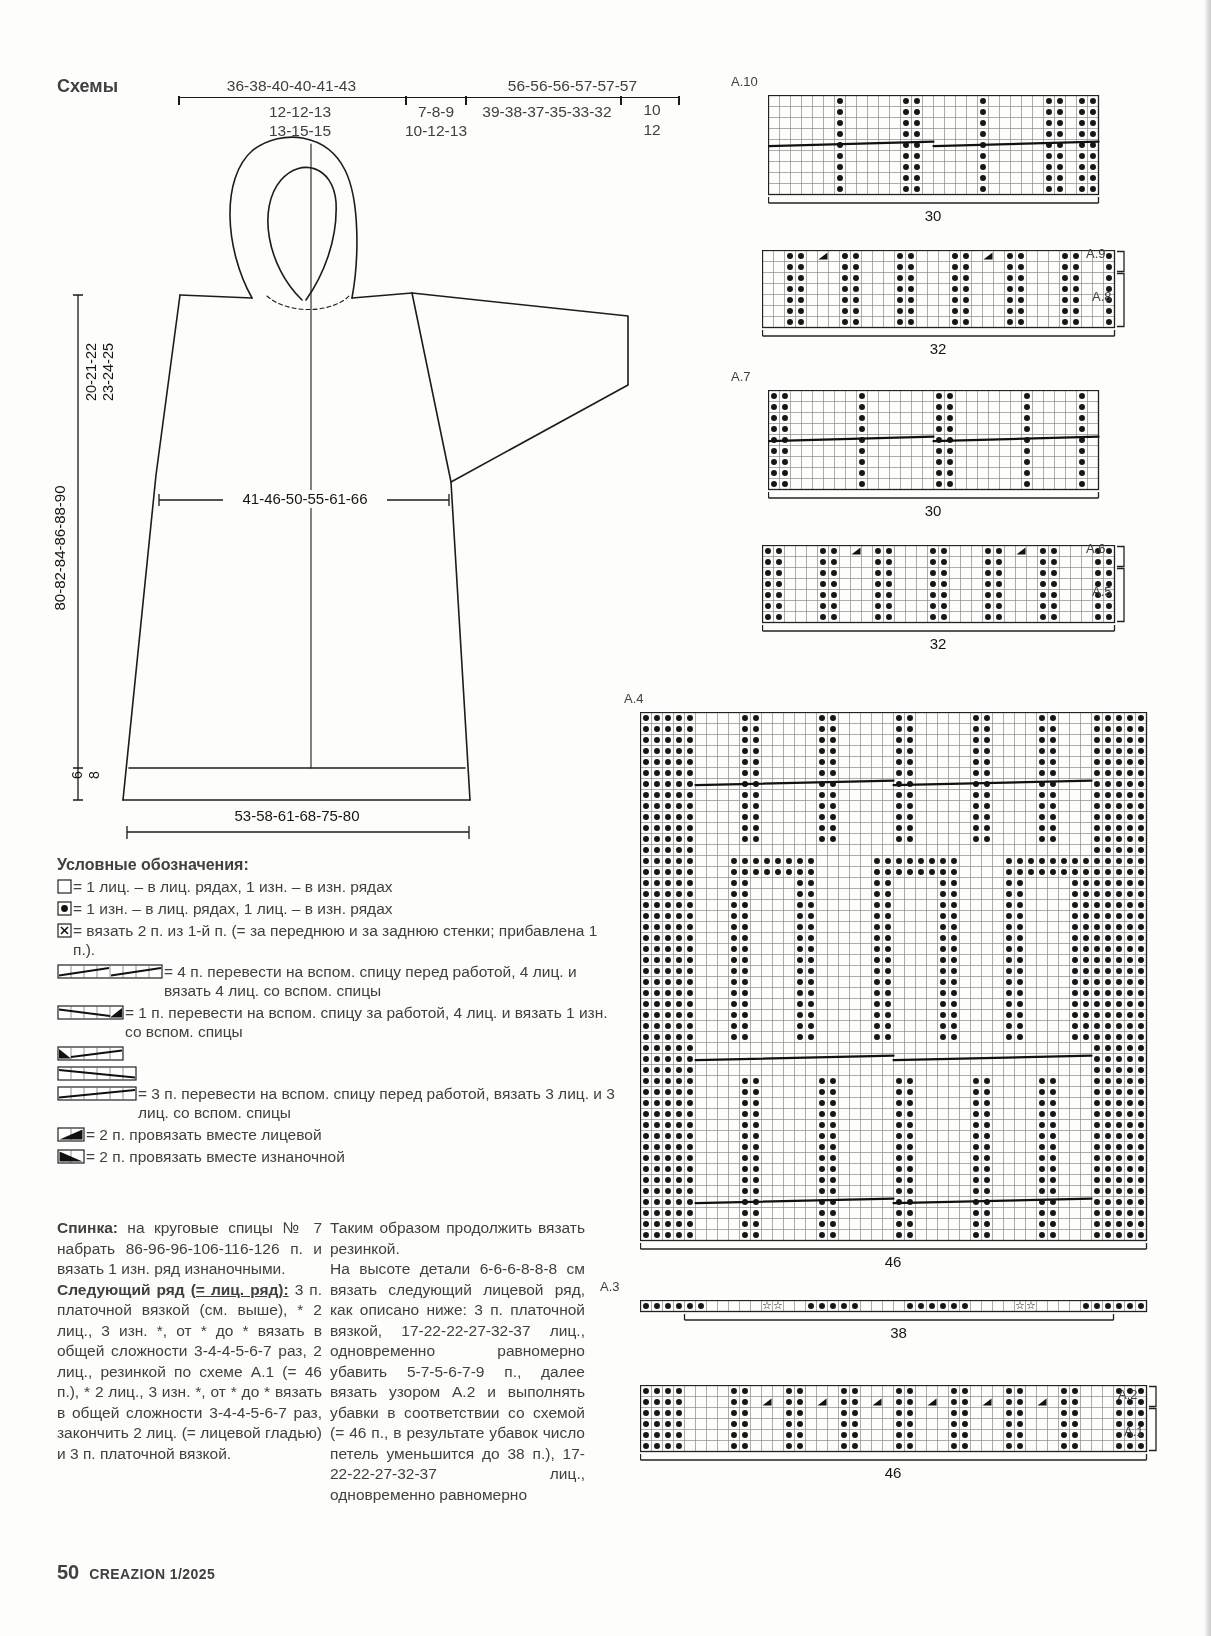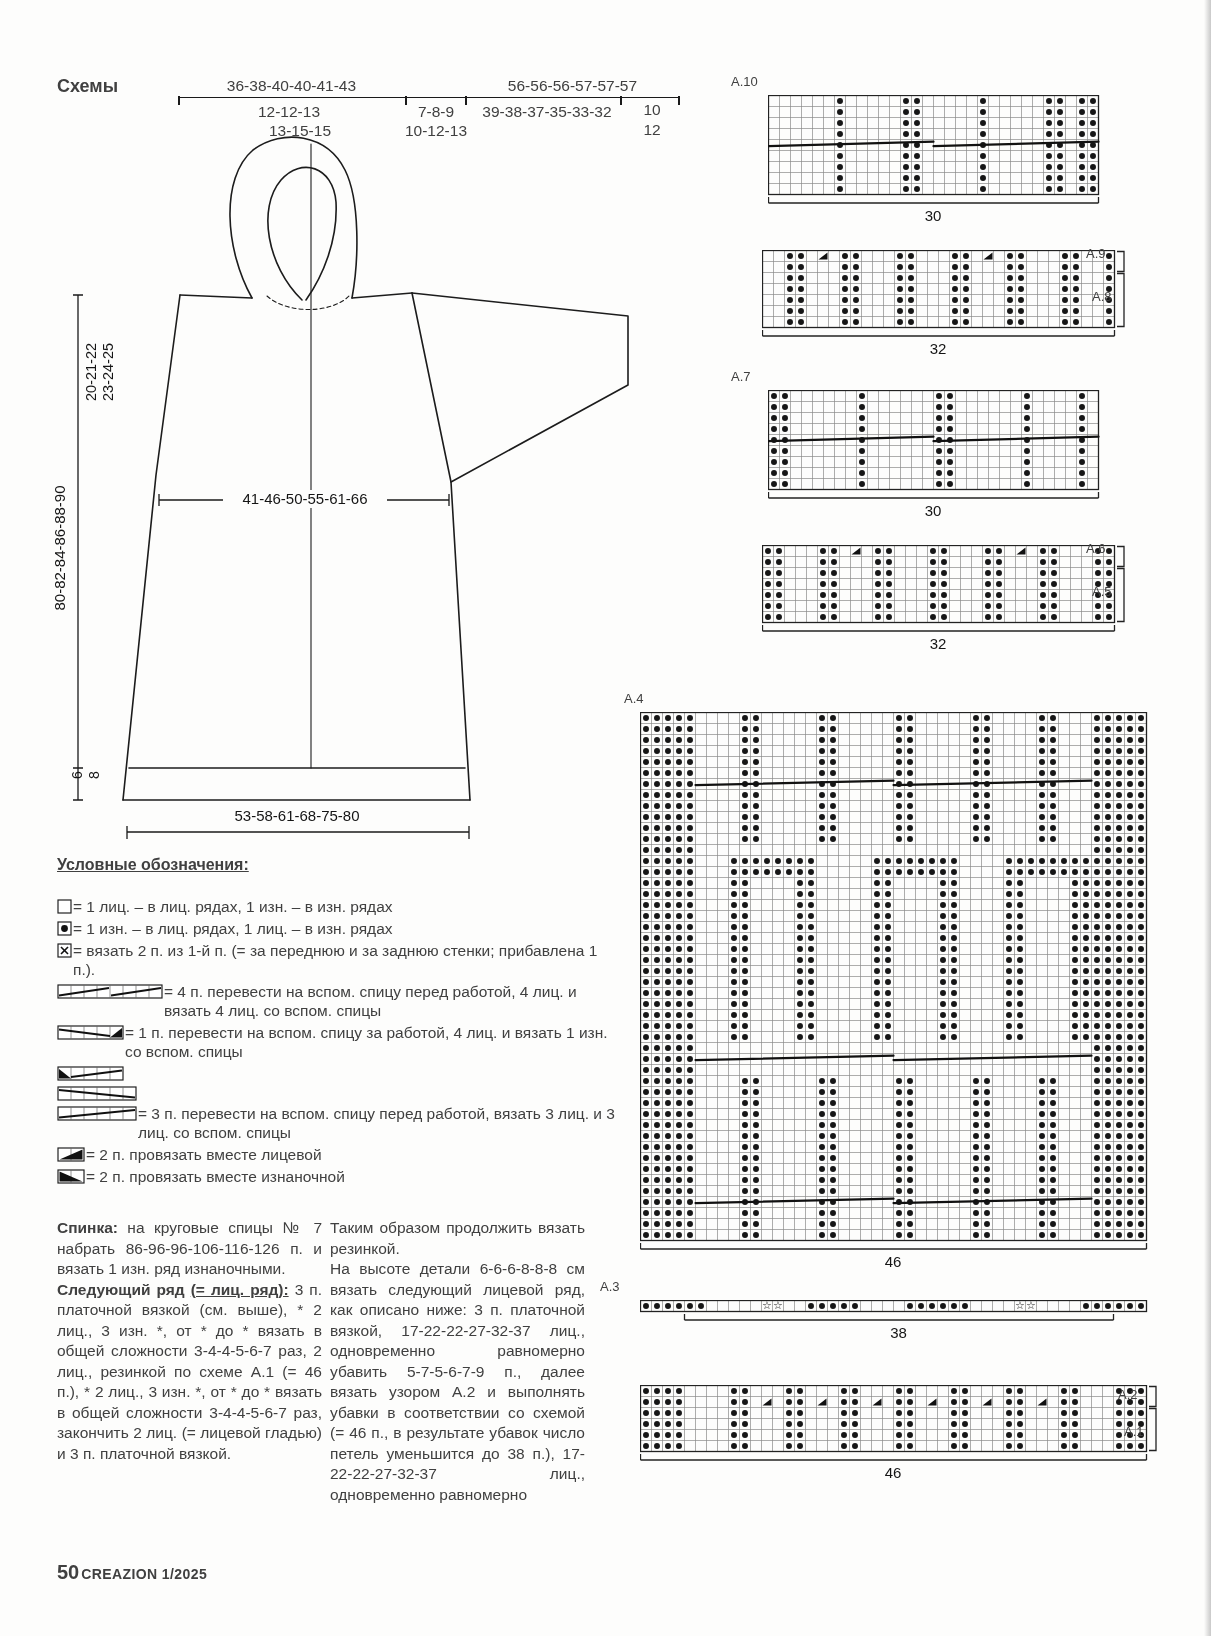--- a/index.html
+++ b/index.html
@@ -10,47 +10,47 @@
   .schemes-title{position:absolute;left:57px;top:76px;font-size:18px;font-weight:bold;}
   .dimline{position:absolute;height:0;border-top:1.5px solid #1a1a1a;}
   .dimline i{position:absolute;top:-2.5px;width:1.5px;height:9px;background:#1a1a1a;}
   .dim-label{position:absolute;font-size:15.5px;text-align:center;white-space:nowrap;}
   .garment-wrap{position:absolute;left:55px;top:130px;}
   svg{display:block;}
   svg text{font-family:"Liberation Sans",sans-serif;fill:#151515;}
   .chart{position:absolute;padding-left:40px;}
   .chart-label{position:absolute;font-size:13px;white-space:nowrap;}
   .legend{position:absolute;left:57px;top:856px;width:566px;}
-  .legend-title{font-weight:bold;font-size:16px;margin-bottom:23px;text-decoration:underline;}
+  .legend-title{font-weight:bold;font-size:16px;margin-bottom:3px;}
   .legend-item{display:flex;gap:1px;margin-bottom:3px;font-size:15.5px;line-height:19px;align-items:flex-start;}
   .legend-item .sym{flex:0 0 auto;padding-top:2px;}
   .textcol{position:absolute;font-size:15.5px;line-height:20.5px;text-align:justify;}
   .textcol .b{font-weight:bold;}
   .textcol .u{text-decoration:underline;}
-  .footer{position:absolute;left:57px;top:1561px;display:flex;align-items:baseline;gap:2px;}
+  .footer{position:absolute;left:57px;top:1561px;display:flex;align-items:baseline;gap:10px;}
   .pageno{font-size:20px;font-weight:bold;}
   .issue{font-size:14px;font-weight:bold;letter-spacing:.4px;}
 </style>
 </head>
 <body>
 
 <div class="page">
 
   <div class="schemes-title">Схемы</div>
 
   <div class="dimline" style="left:178px;top:97px;width:502px">
     <i style="left:0"></i>
     <i style="left:227px"></i>
     <i style="left:287px"></i>
     <i style="left:442px"></i>
     <i style="left:500px"></i>
   </div>
   <div class="dim-label" style="left:178px;top:77px;width:227px">36-38-40-40-41-43</div>
   <div class="dim-label" style="left:465px;top:77px;width:215px">56-56-56-57-57-57</div>
-  <div class="dim-label" style="left:239px;top:103px;width:100px">12-12-13</div>
+  <div class="dim-label" style="left:250px;top:103px;width:100px">12-12-13</div>
   <div class="dim-label" style="left:250px;top:122px;width:100px">13-15-15</div>
   <div class="dim-label" style="left:400px;top:103px;width:72px">7-8-9</div>
   <div class="dim-label" style="left:400px;top:122px;width:72px">10-12-13</div>
   <div class="dim-label" style="left:472px;top:103px;width:150px">39-38-37-35-33-32</div>
   <div class="dim-label" style="left:632px;top:101px;width:40px">10</div>
   <div class="dim-label" style="left:632px;top:121px;width:40px">12</div>
 
   <div class="garment-wrap">
     <svg width="590" height="715" viewBox="0 0 590 715">
       <g fill="none" stroke="#1c1c1c" stroke-width="1.6" stroke-linejoin="round" stroke-linecap="round">

